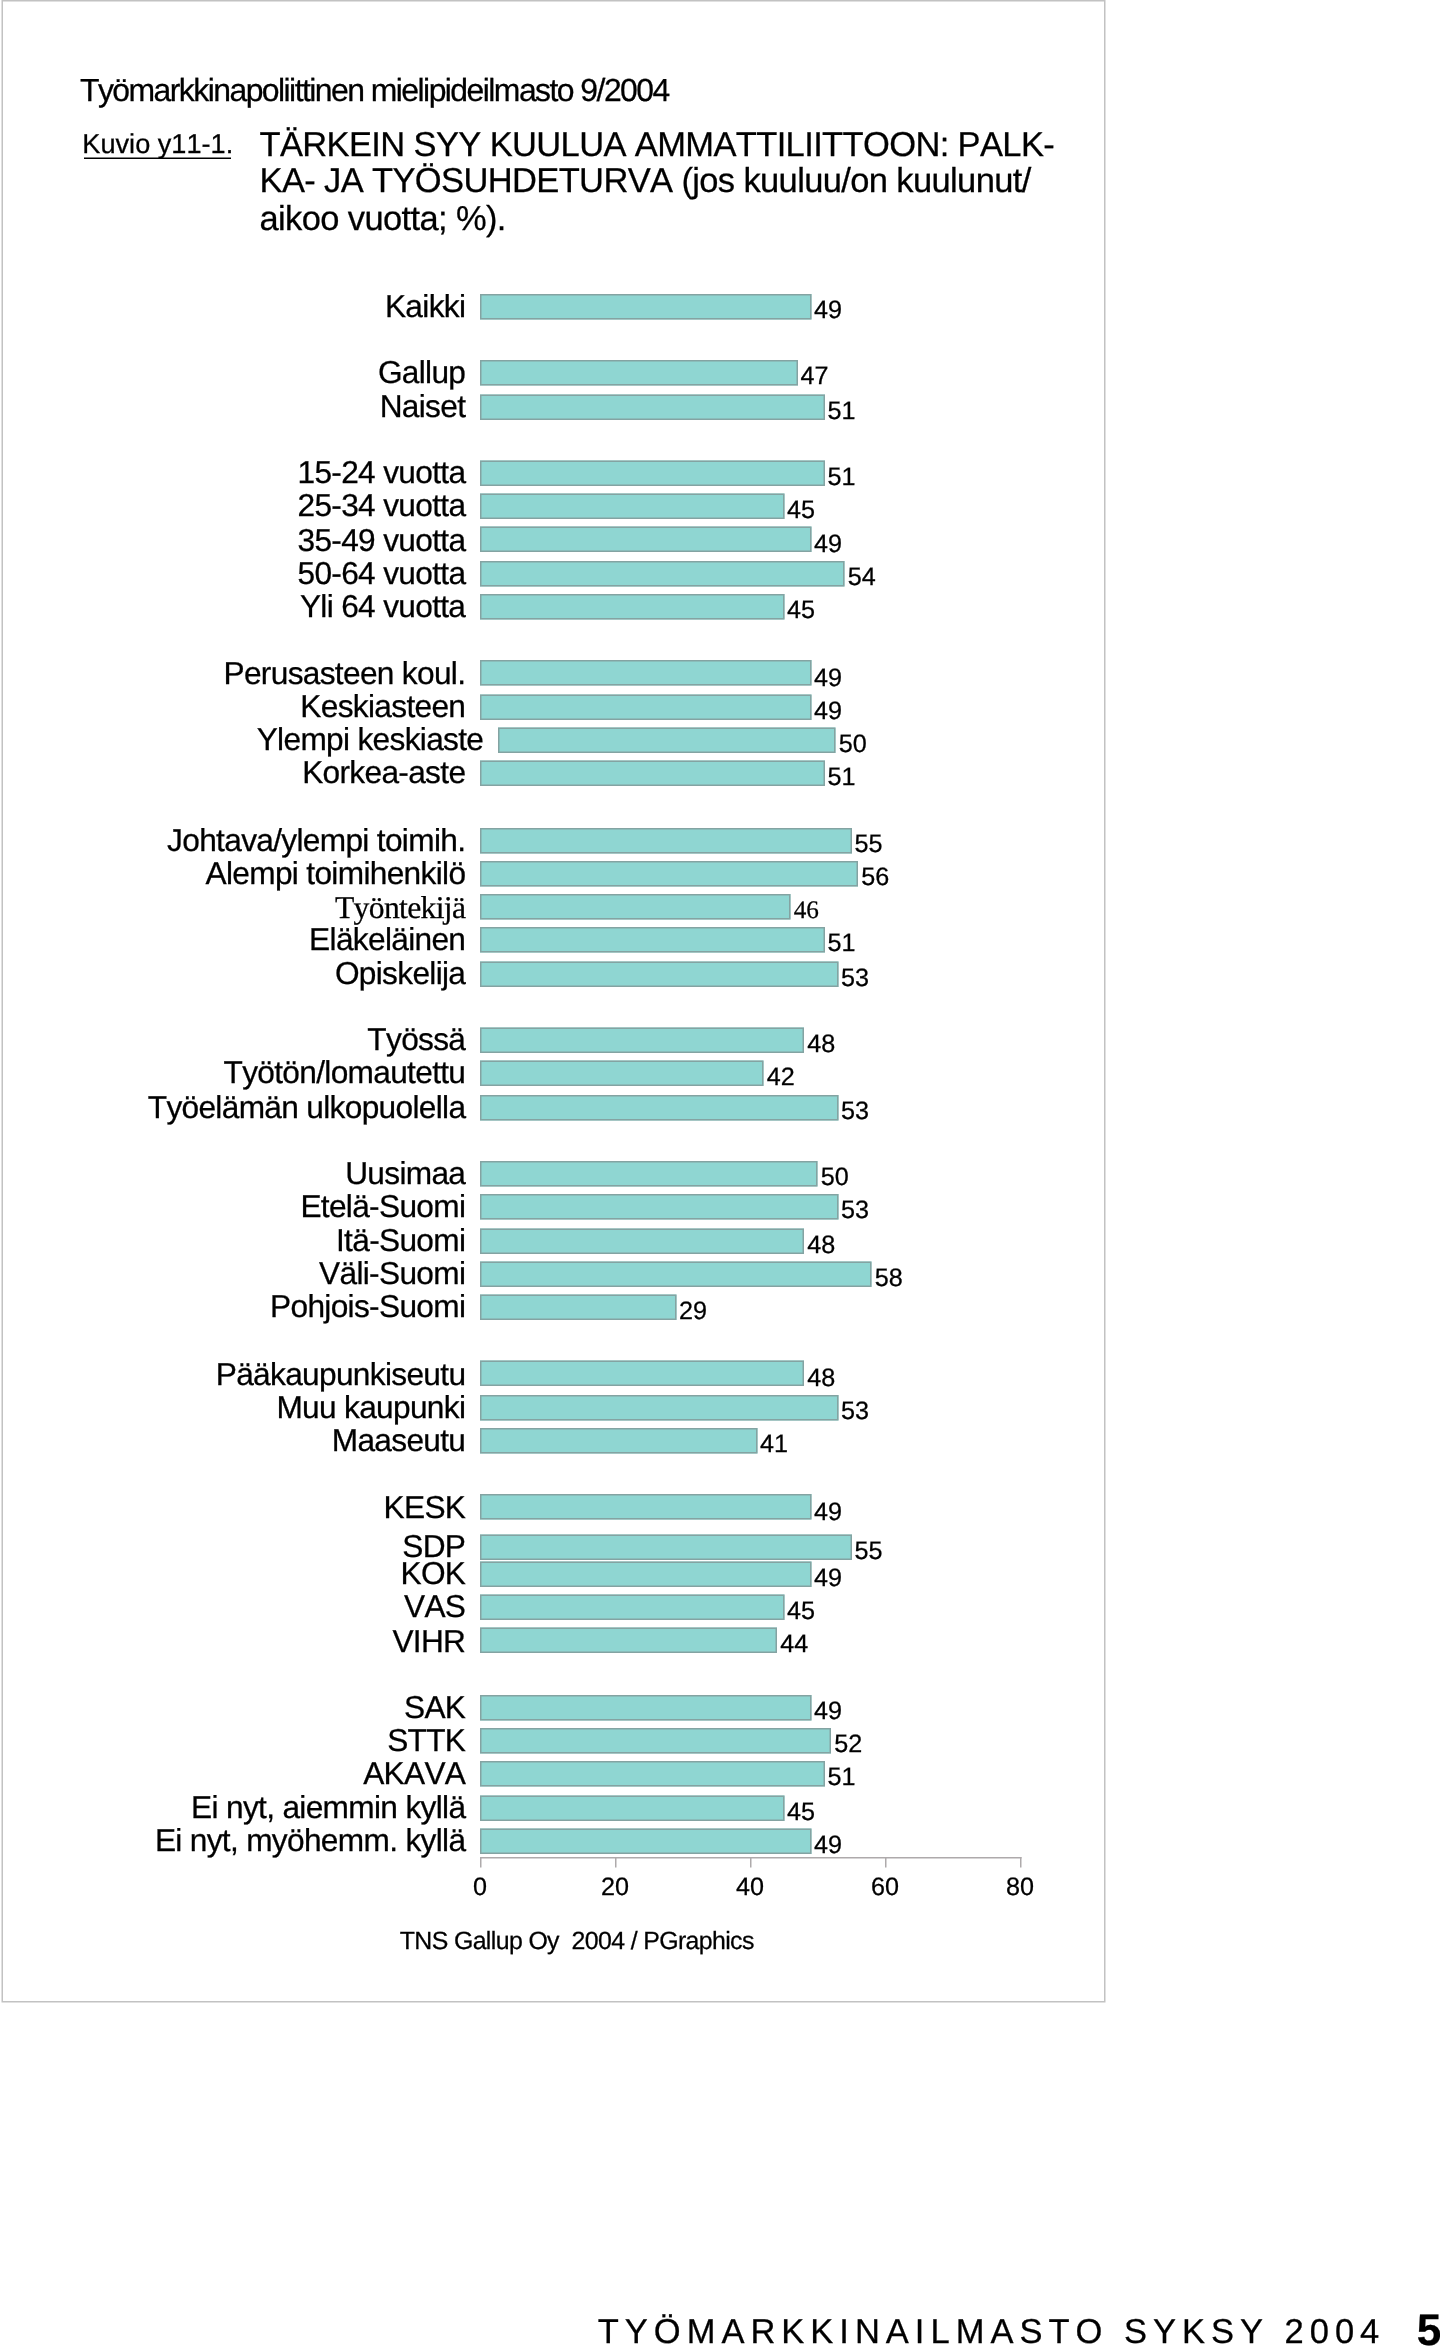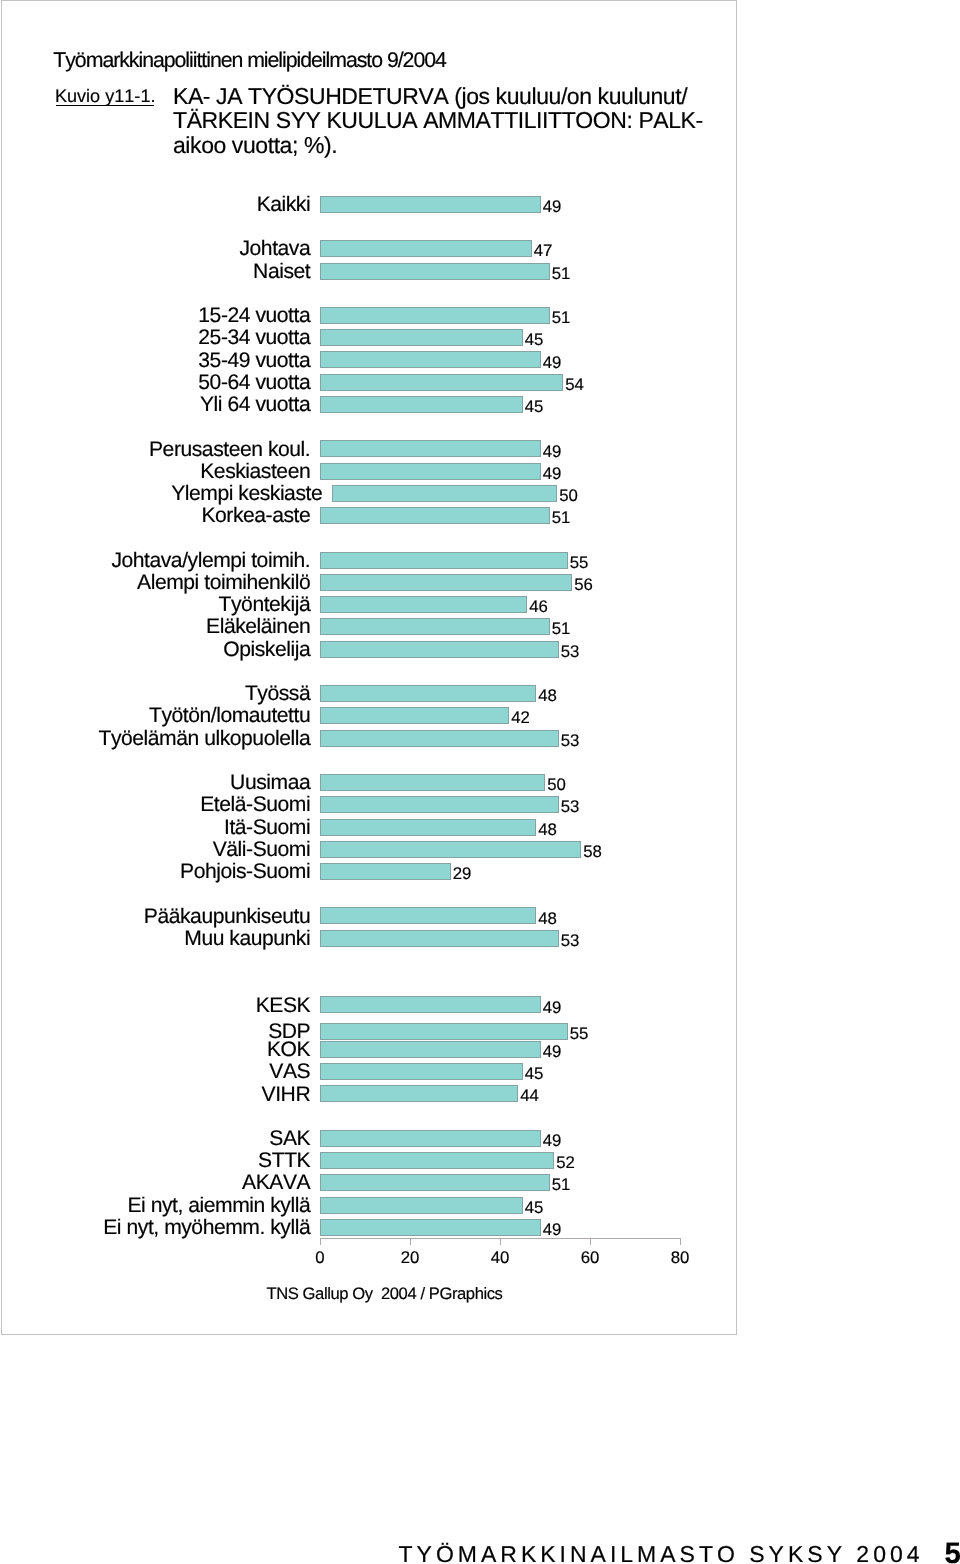--- a/index.html
+++ b/index.html
@@ -79,33 +79,33 @@
 
 <div id="root">
 <div id="page-frame"></div>
 
 <div id="header-text">Työmarkkinapoliittinen mielipideilmasto 9/2004</div>
 
 <div id="figure-label">Kuvio y11-1.</div>
 <div id="figure-label-underline" style="width: 98.9781px;"></div>
 
 <div id="figure-title">
+  <div>TÄRKEIN SYY KUULUA AMMATTILIITTOON: PALK-</div>
   <div>KA- JA TYÖSUHDETURVA (jos kuuluu/on kuulunut/</div>
-  <div>TÄRKEIN SYY KUULUA AMMATTILIITTOON: PALK-</div>
   <div>aikoo vuotta; %).</div>
 </div>
 
 <div id="chart">
       <div class="row" style="left: 320px; top: 195.8px; width: 360px;">
         <div class="row-label">Kaikki</div>
         <div class="bar" style="width: 220.5px;"></div>
         <div class="bar-value" style="left: 222.7px;">49</div>
       </div>
       <div class="row" style="left: 320px; top: 240.28px; width: 360px;">
-        <div class="row-label">Johtava</div>
+        <div class="row-label">Gallup</div>
         <div class="bar" style="width: 211.5px;"></div>
         <div class="bar-value" style="left: 213.7px;">47</div>
       </div>
       <div class="row" style="left: 320px; top: 262.52px; width: 360px;">
         <div class="row-label">Naiset</div>
         <div class="bar" style="width: 229.5px;"></div>
         <div class="bar-value" style="left: 231.7px;">51</div>
       </div>
       <div class="row" style="left: 320px; top: 307px; width: 360px;">
         <div class="row-label">15-24 vuotta</div>
@@ -155,21 +155,21 @@
       <div class="row" style="left: 320px; top: 551.64px; width: 360px;">
         <div class="row-label">Johtava/ylempi toimih.</div>
         <div class="bar" style="width: 247.5px;"></div>
         <div class="bar-value" style="left: 249.7px;">55</div>
       </div>
       <div class="row" style="left: 320px; top: 573.88px; width: 360px;">
         <div class="row-label">Alempi toimihenkilö</div>
         <div class="bar" style="width: 252px;"></div>
         <div class="bar-value" style="left: 254.2px;">56</div>
       </div>
-      <div class="row" style="left: 320px; top: 596.12px; width: 360px;">
+      <div class="row" style="left: 320px; top: 596.12px; width: 360px; font-family: Liberation Serif, serif;">
         <div class="row-label">Työntekijä</div>
         <div class="bar" style="width: 207px;"></div>
         <div class="bar-value" style="left: 209.2px;">46</div>
       </div>
       <div class="row" style="left: 320px; top: 618.36px; width: 360px;">
         <div class="row-label">Eläkeläinen</div>
         <div class="bar" style="width: 229.5px;"></div>
         <div class="bar-value" style="left: 231.7px;">51</div>
       </div>
       <div class="row" style="left: 320px; top: 640.6px; width: 360px;">
@@ -219,20 +219,25 @@
       </div>
       <div class="row" style="left: 320px; top: 907.48px; width: 360px;">
         <div class="row-label">Pääkaupunkiseutu</div>
         <div class="bar" style="width: 216px;"></div>
         <div class="bar-value" style="left: 218.2px;">48</div>
       </div>
       <div class="row" style="left: 320px; top: 929.72px; width: 360px;">
         <div class="row-label">Muu kaupunki</div>
         <div class="bar" style="width: 238.5px;"></div>
         <div class="bar-value" style="left: 240.7px;">53</div>
+      </div>
+      <div class="row" style="left: 320px; top: 951.96px; width: 360px;">
+        <div class="row-label">Maaseutu</div>
+        <div class="bar" style="width: 184.5px;"></div>
+        <div class="bar-value" style="left: 186.7px;">41</div>
       </div>
       <div class="row" style="left: 320px; top: 996.44px; width: 360px;">
         <div class="row-label">KESK</div>
         <div class="bar" style="width: 220.5px;"></div>
         <div class="bar-value" style="left: 222.7px;">49</div>
       </div>
       <div class="row" style="left: 320px; top: 1023px; width: 360px;">
         <div class="row-label">SDP</div>
         <div class="bar" style="width: 247.5px;"></div>
         <div class="bar-value" style="left: 249.7px;">55</div>

